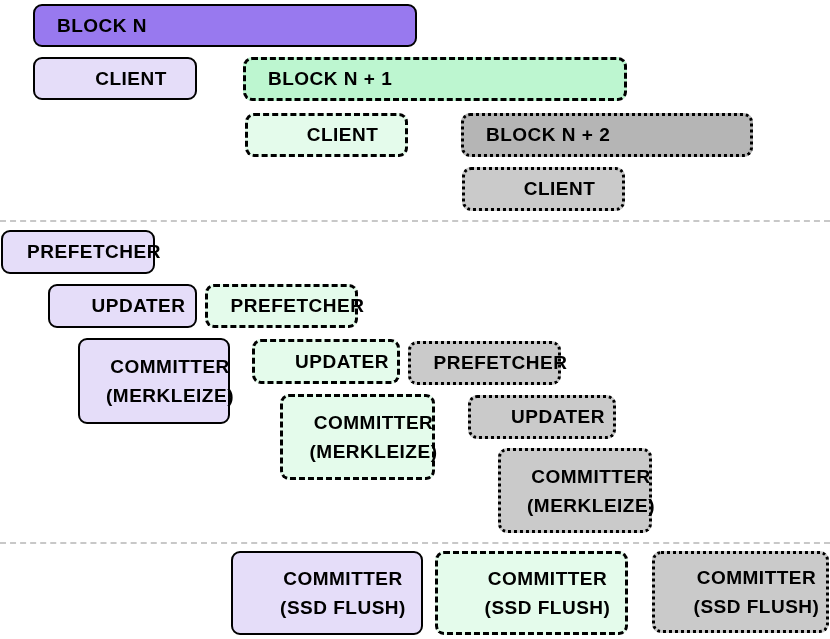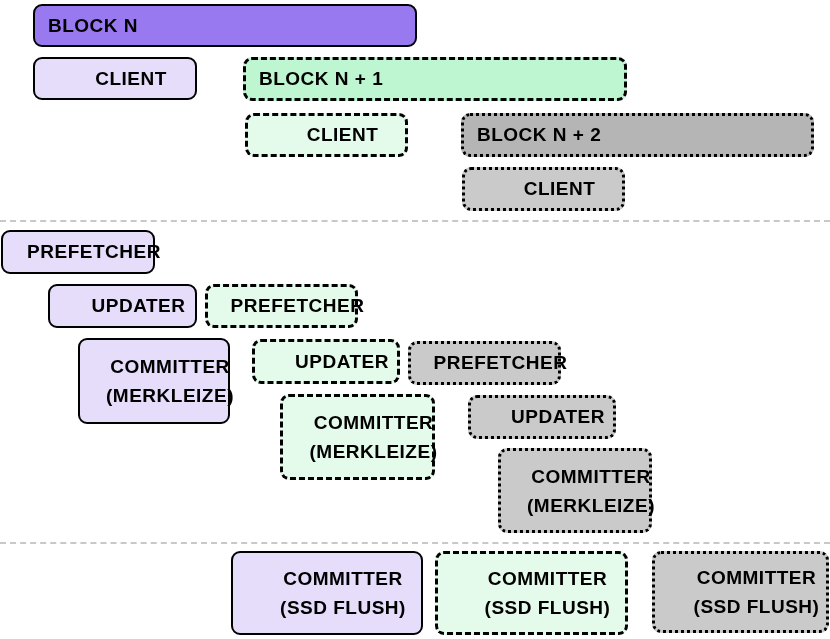--- a/index.html
+++ b/index.html
@@ -17,21 +17,21 @@
     display: flex;
     align-items: center;
     justify-content: center;
     font-weight: bold;
     font-size: 19px;
     letter-spacing: 0.5px;
     color: #000;
     white-space: nowrap;
     padding-left: 32px;
   }
-  .align-left { justify-content: flex-start; padding-left: 13px; }
+  .align-left { justify-content: flex-start; padding-left: 22px; }
   .two-line { flex-direction: column; line-height: 29px; }
   .b-solid  { border: 2.5px solid var(--c-border, #000); }
   .b-dashed { border: 3px dashed var(--c-border, #000); }
   .b-dotted { border: 3.5px dotted var(--c-border, #000); }
   .fill-purple    { background: var(--c-purple); }
   .fill-lavender  { background: var(--c-lavender); }
   .fill-mint      { background: var(--c-mint); }
   .fill-palegreen { background: var(--c-pale-green); }
   .fill-gray      { background: var(--c-gray); }
   .fill-lightgray { background: var(--c-light-gray); }
@@ -53,21 +53,21 @@
 </div>
 
 <div class="box fill-mint b-dashed align-left" style="left:243px;top:57px;width:384px;height:44px">
   <span>BLOCK N + 1</span>
 </div>
 
 <div class="box fill-palegreen b-dashed" style="left:245px;top:113px;width:163px;height:44px">
   <span>CLIENT</span>
 </div>
 
-<div class="box fill-gray b-dotted align-left" style="left:461px;top:113px;width:353px;height:44px">
+<div class="box fill-gray b-dotted align-left" style="left:461px;top:113px;width:292px;height:44px">
   <span>BLOCK N + 2</span>
 </div>
 
 <div class="box fill-lightgray b-dotted" style="left:462px;top:167px;width:163px;height:44px">
   <span>CLIENT</span>
 </div>
 
 <div class="separator" style="top:220px"></div>
 
 <div class="box fill-lavender b-solid" style="left:1px;top:230px;width:154px;height:44px">

